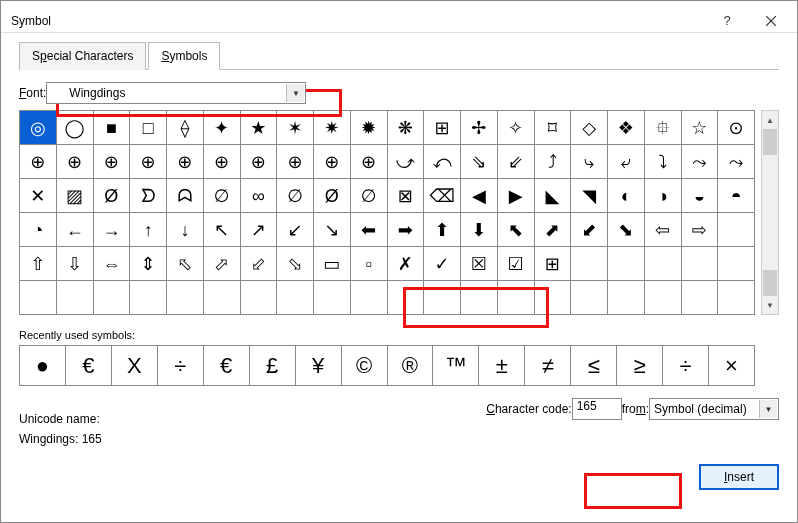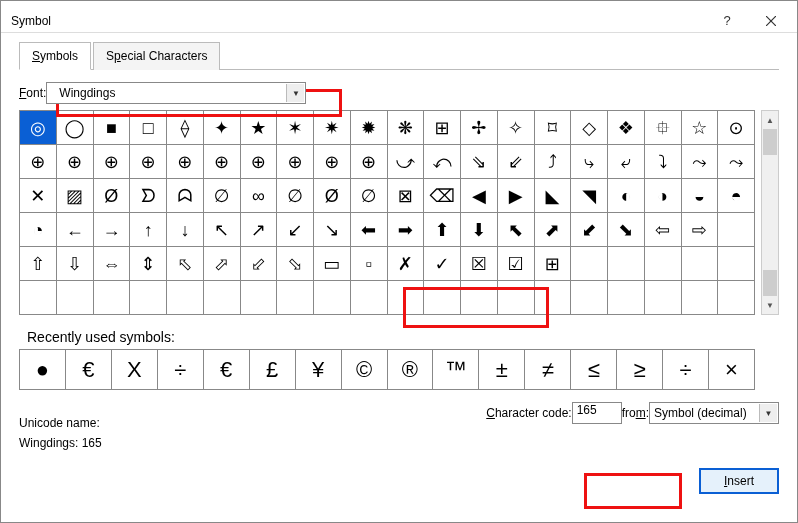--- a/index.html
+++ b/index.html
@@ -73,21 +73,21 @@
     gap: 0;
   }
   .fontrow .lbl { font-size: 12px; }
   .fontrow .ul { text-decoration: underline; }
   .fontselect {
     width: 260px;
     height: 22px;
     border: 1px solid #888;
     display: flex;
     align-items: center;
-    padding: 0 12px;
+    padding: 0 22px;
     position: relative;
     background: #fff;
   }
   .fontselect .dd {
     position: absolute;
     right: 1px; top: 1px;
     width: 18px; height: 18px;
     display: flex; align-items: center; justify-content: center;
     border-left: 1px solid #bbb;
     background: #eee;
@@ -140,22 +140,22 @@
     background: #cdcdcd;
   }
   .scrollbar .thumb2 {
     position: absolute;
     left: 1px; right: 1px;
     bottom: 18px;
     height: 26px;
     background: #cdcdcd;
   }
   .section-label {
-    margin: 14px 0 4px 8px;
-    font-size: 14px;
+    margin: 14px 0 4px 0;
+    font-size: 11px;
   }
   .recentgrid {
     display: grid;
     grid-template-columns: repeat(16, 1fr);
     border-top: 1px solid #888;
     border-left: 1px solid #888;
     width: calc(100% - 24px);
   }
   .rcell {
     border-right: 1px solid #888;
@@ -244,25 +244,25 @@
       <svg width="10" height="10" viewBox="0 0 10 10">
           <line x1="0" y1="0" x2="10" y2="10" stroke="#333" stroke-width="1.2"></line>
           <line x1="10" y1="0" x2="0" y2="10" stroke="#333" stroke-width="1.2"></line>
         </svg>
     </div>
   </div>
 
   <div class="content">
 
     <div class="tabs">
+      <div class="tab">
+        <span>S</span><span class="ul">p</span><span>ecial Characters</span>
+      </div>
       <div class="tab active">
         <span></span><span class="ul">S</span><span>ymbols</span>
-      </div>
-      <div class="tab">
-        <span>S</span><span class="ul">p</span><span>ecial Characters</span>
       </div>
     </div>
 
     <div class="fontrow">
       <span class="lbl"><span></span><span class="ul">F</span><span>ont:</span></span>
       <div class="fontselect">
         <span>Wingdings</span>
         <div class="dd">▼</div>
       </div>
     </div>

